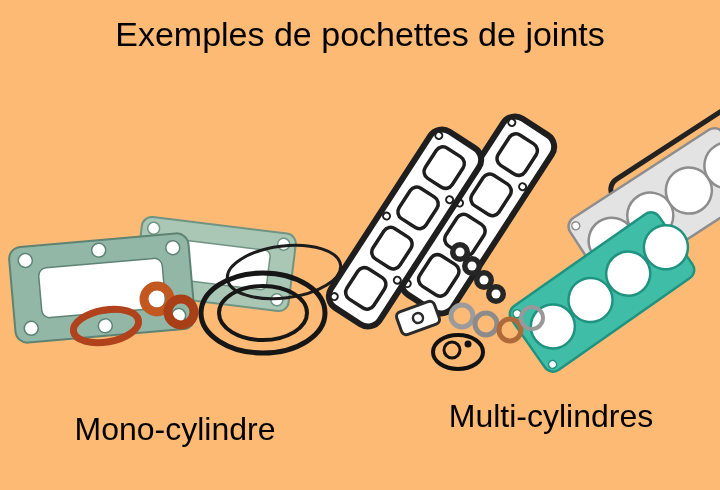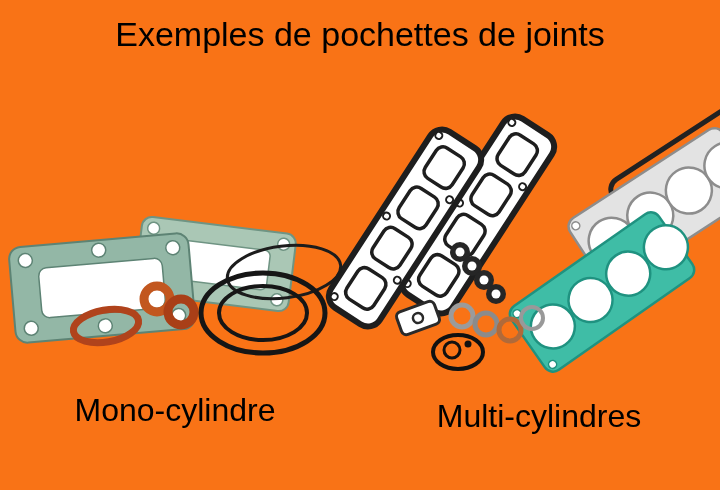--- a/index.html
+++ b/index.html
@@ -1,20 +1,20 @@
 <!DOCTYPE html>
 <html><head>
 <meta charset="utf-8">
 <style>
   html, body { margin: 0; padding: 0; background: #ffffff; }
   .page {
     position: relative;
     width: 720px;
     height: 490px;
-    background: #f97316;
+    background: #fdba74;
     overflow: hidden;
     font-family: "Liberation Sans", sans-serif;
     color: #000000;
   }
   .title {
     position: absolute;
     top: 14px;
     left: 0;
     width: 100%;
     text-align: center;
@@ -28,22 +28,22 @@
     top: 0;
     left: 0;
   }
   .caption {
     position: absolute;
     font-size: 32px;
     font-weight: 400;
     color: #000000;
     text-align: center;
   }
-  .caption-mono { left: 20px;  width: 310px; top: 392px; }
-  .caption-multi { left: 374px; width: 330px; top: 398px; }
+  .caption-mono { left: 20px;  width: 310px; top: 411px; }
+  .caption-multi { left: 386px; width: 330px; top: 398px; }
 </style>
 </head>
 <body>
 
 <div class="page">
 
   <div class="title">
     <div>Exemples de pochettes de joints</div>
   </div>
 

